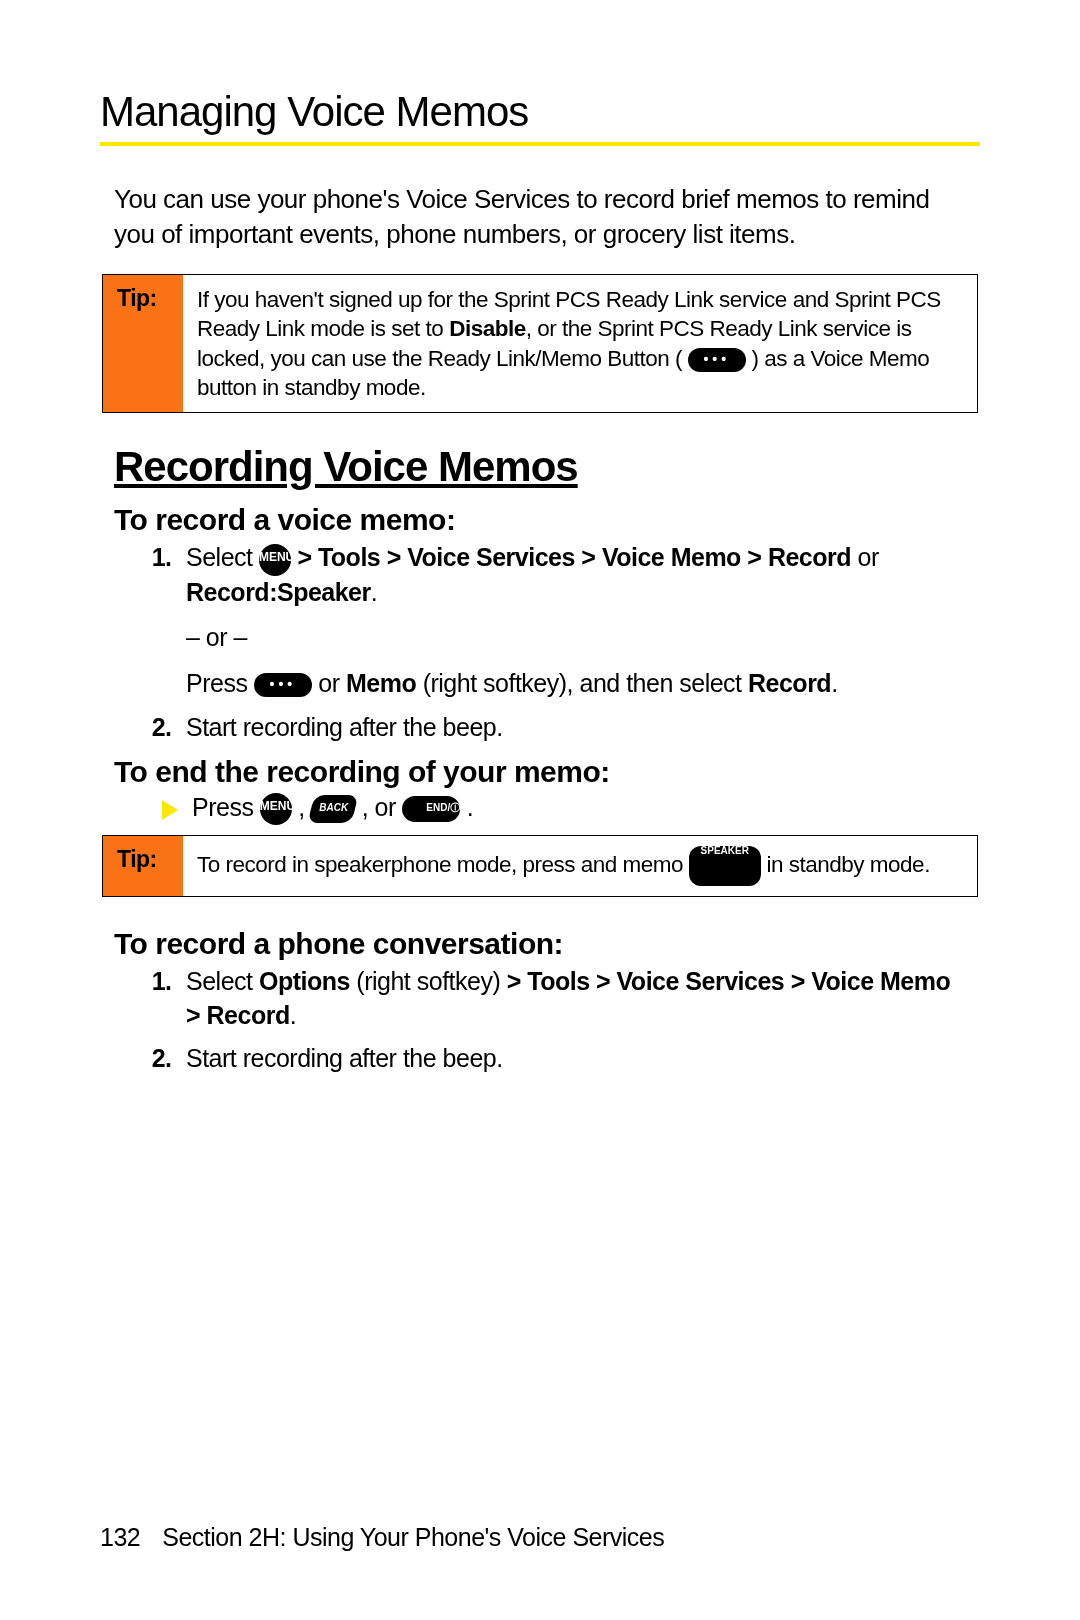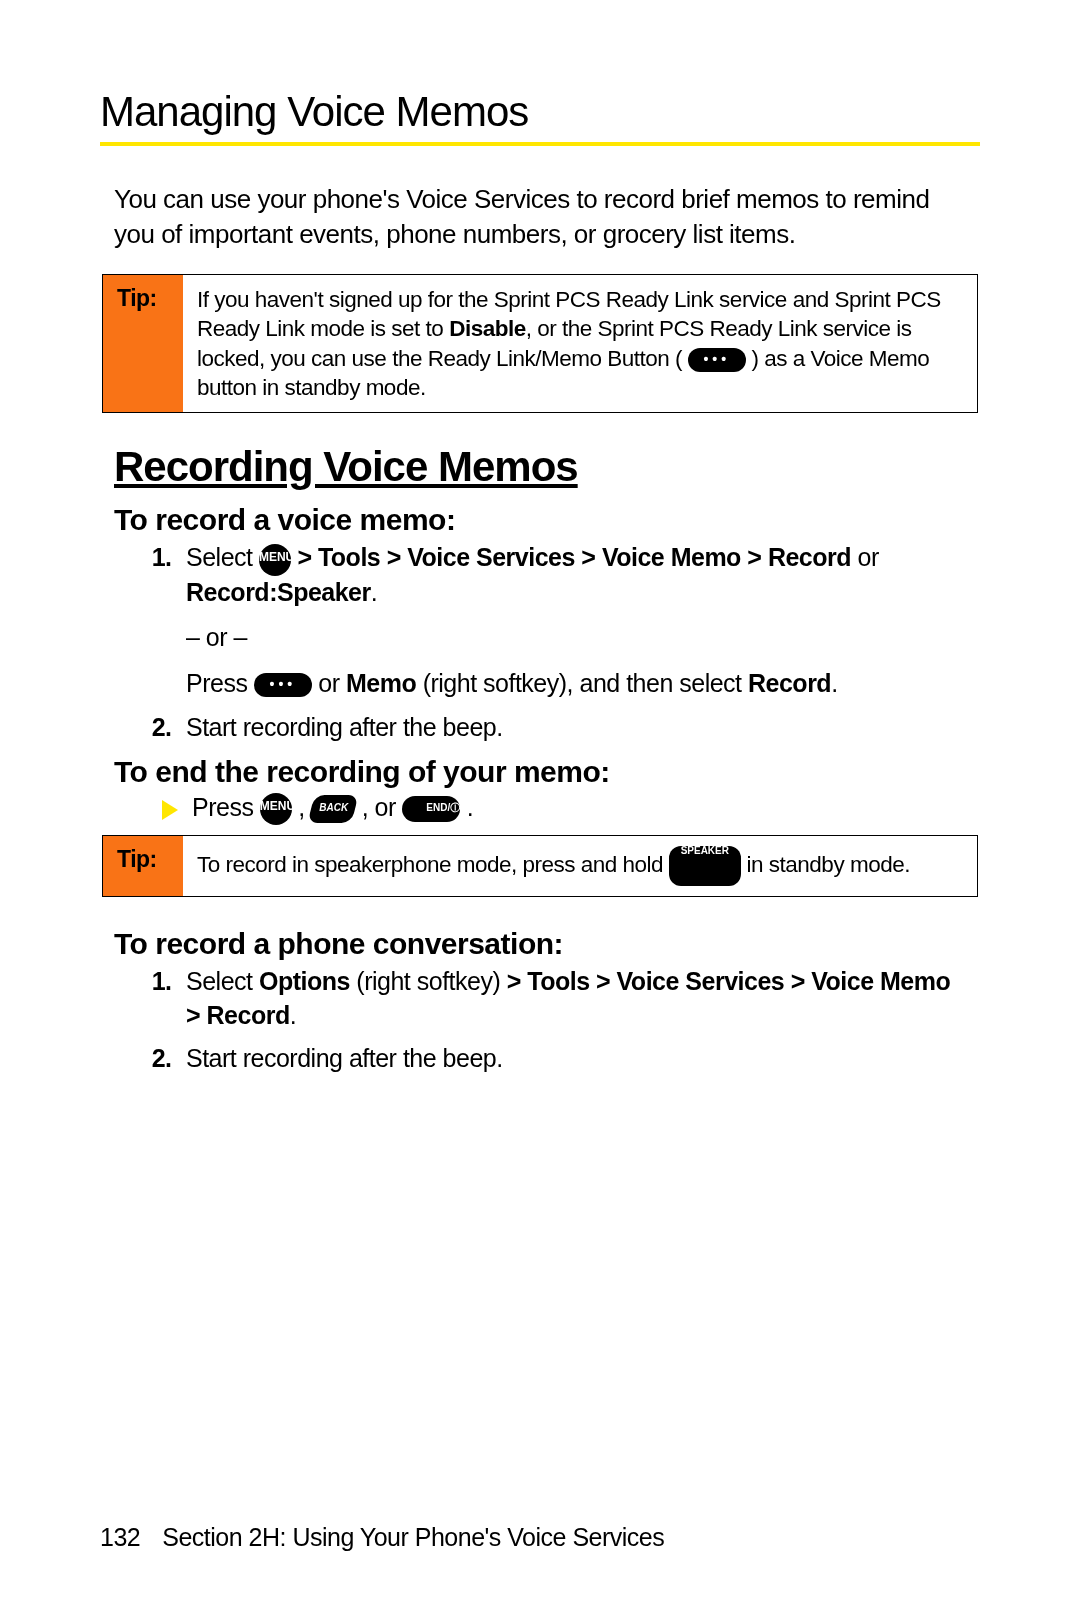--- a/index.html
+++ b/index.html
@@ -176,21 +176,21 @@
   <div class="bullet-line">
     <span class="tri"></span>
     <span>
       <span>Press </span><span class="key key-menu"><span class="t">MENU</span><span class="b">OK</span></span><span> , </span><span class="key key-back"><span>BACK</span></span><span> , or </span><span class="key key-end">END/Ⓘ</span><span> .</span>
     </span>
   </div>
 
   <div class="tipbox">
     <div class="tiplabel">Tip:</div>
     <div class="tiptext">
-      <span>To record in speakerphone mode, press and hold </span><span class="key key-speaker">SPEAKER</span><span> in standby mode.</span>
+      <span>To record in speakerphone mode, press and memo </span><span class="key key-speaker">SPEAKER</span><span> in standby mode.</span>
     </div>
   </div>
 
   <div class="lead" style="margin-top:24px;">To record a phone conversation:</div>
   <ol class="steps">
     <li>
       <span>Select </span><b>Options</b><span> (right softkey) </span><b>&gt; Tools &gt; Voice Services &gt; Voice Memo &gt; Record</b><span>.</span>
     </li>
     <li>Start recording after the beep.</li>
   </ol>

